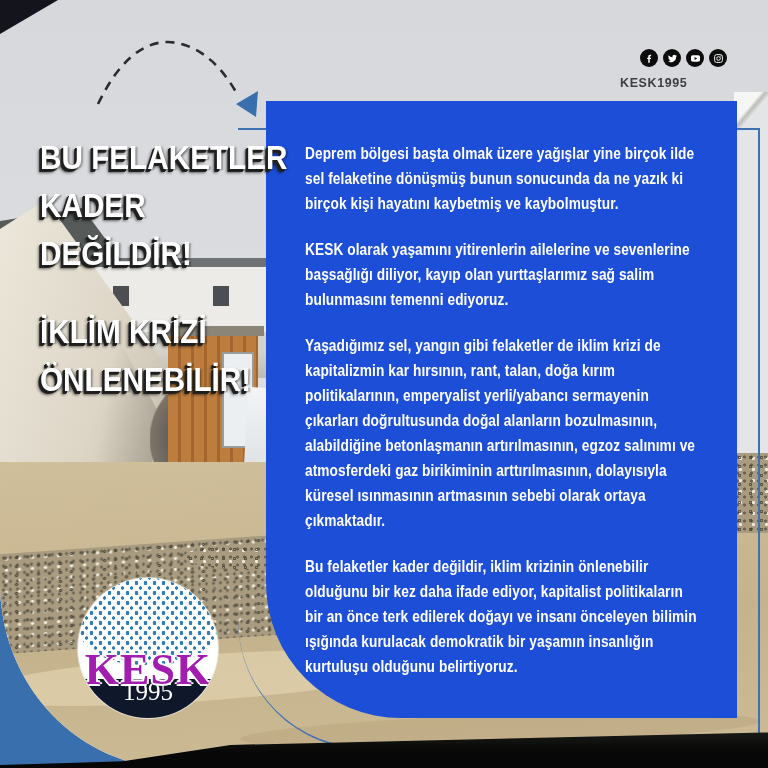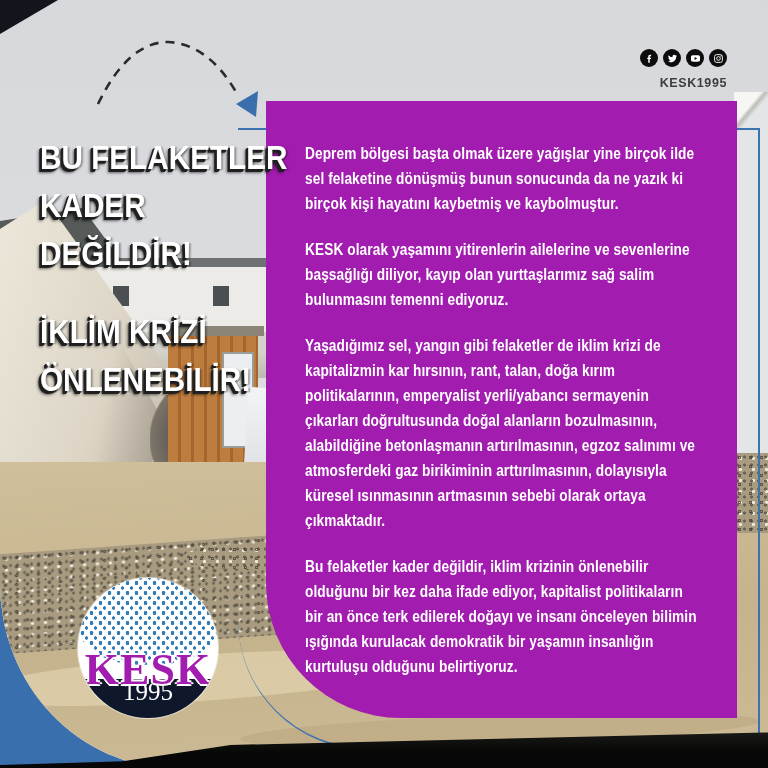--- a/index.html
+++ b/index.html
@@ -59,39 +59,39 @@
   .logo-year span{font-family:"Liberation Serif",serif;color:#fff;font-size:25px;line-height:26px;}
   .logo-kesk{position:absolute;left:0;top:47%;width:100%;text-align:center;
     font-family:"Liberation Serif",serif;font-weight:bold;font-size:44px;letter-spacing:1px;color:#a21caf;
     text-shadow:-2px 0 #fff,2px 0 #fff,0 -2px #fff,0 2px #fff;}
 
   
   .panel-outline{position:absolute;left:238px;top:128px;width:520px;height:618px;
     border:2px solid #3d72b0;border-left:none;border-radius:0 0 0 130px;}
 
   
-  .panel{position:absolute;left:266px;top:101px;width:471px;height:617px;background:#a21caf;
+  .panel{position:absolute;left:266px;top:101px;width:471px;height:617px;background:#1d4ed8;
     border-radius:0 0 0 135px;}
   .panel-text{position:absolute;left:39px;top:40px;width:478px;transform:scaleX(.83);transform-origin:left top;
     color:#fff;font-size:16.5px;line-height:25px;font-weight:bold;letter-spacing:.1px;}
   .panel-text p{margin:0 0 21px 0;}
 
   
   .headline{position:absolute;left:40px;top:134px;color:#fff;font-weight:800;
     font-size:33px;line-height:48px;transform:scaleX(.9);transform-origin:left top;letter-spacing:0;}
   .headline .hl-line{white-space:nowrap;
     text-shadow:-2px 2px 0 #1e1e1e,-3px 3px 0 #242424,-4px 4px 3px rgba(0,0,0,.55),2px 1px 2px rgba(0,0,0,.35);}
   .headline .gap{height:30px;}
 
   
   .social{position:absolute;right:41px;top:49px;display:flex;gap:5px;}
   .social .circle{width:18px;height:18px;border-radius:50%;background:#0c0c0c;display:flex;
     align-items:center;justify-content:center;}
   .social svg{display:block;}
-  .handle{position:absolute;right:41px;top:76px;width:107px;text-align:right;
+  .handle{position:absolute;right:41px;top:76px;width:107px;text-align:left;
     color:#3e3e41;font-size:12.5px;font-weight:bold;letter-spacing:.6px;}
 
   
   .arrow-svg{position:absolute;left:0;top:0;pointer-events:none;}
 
   
   .wedge-topleft{position:absolute;left:0;top:0;width:58px;height:34px;background:#14141d;
     clip-path:polygon(0 0,100% 0,0 100%);}
   .wedge-bottom{position:absolute;left:0;bottom:0;width:768px;height:48px;
     background:linear-gradient(#23251f,#060706 70%);

